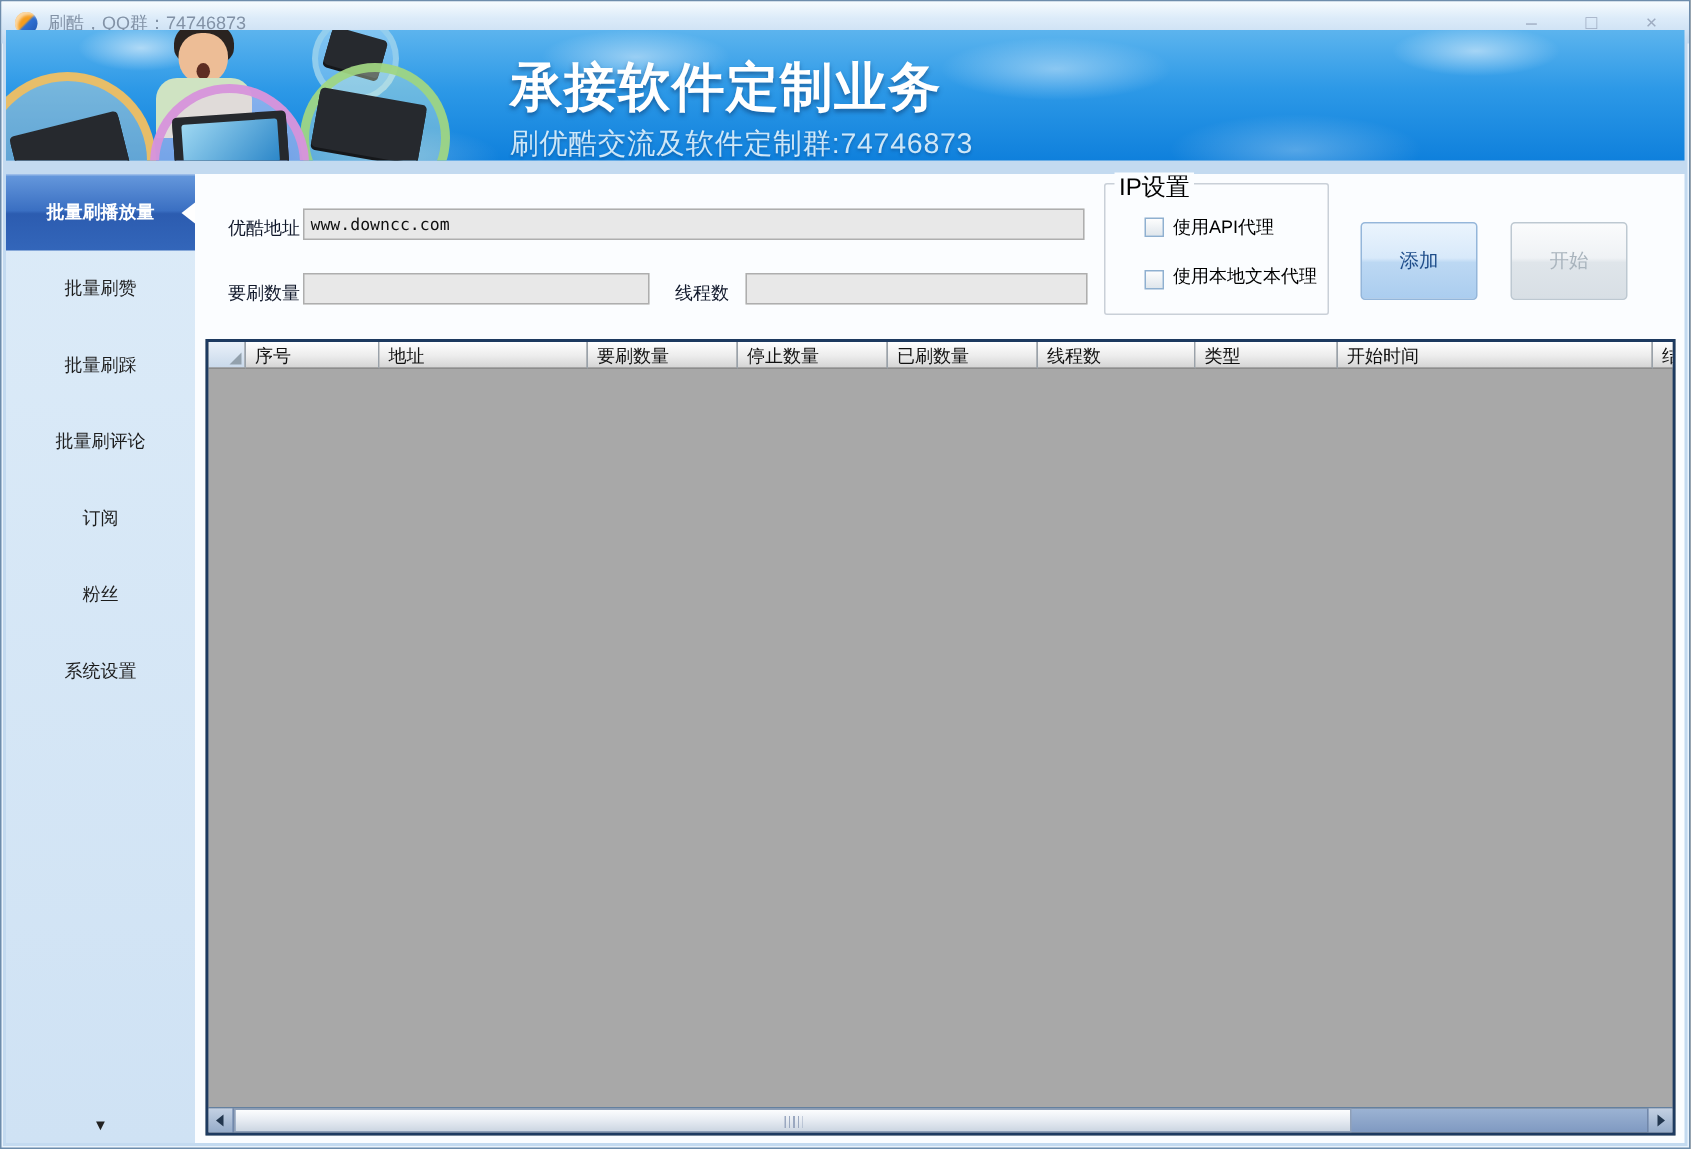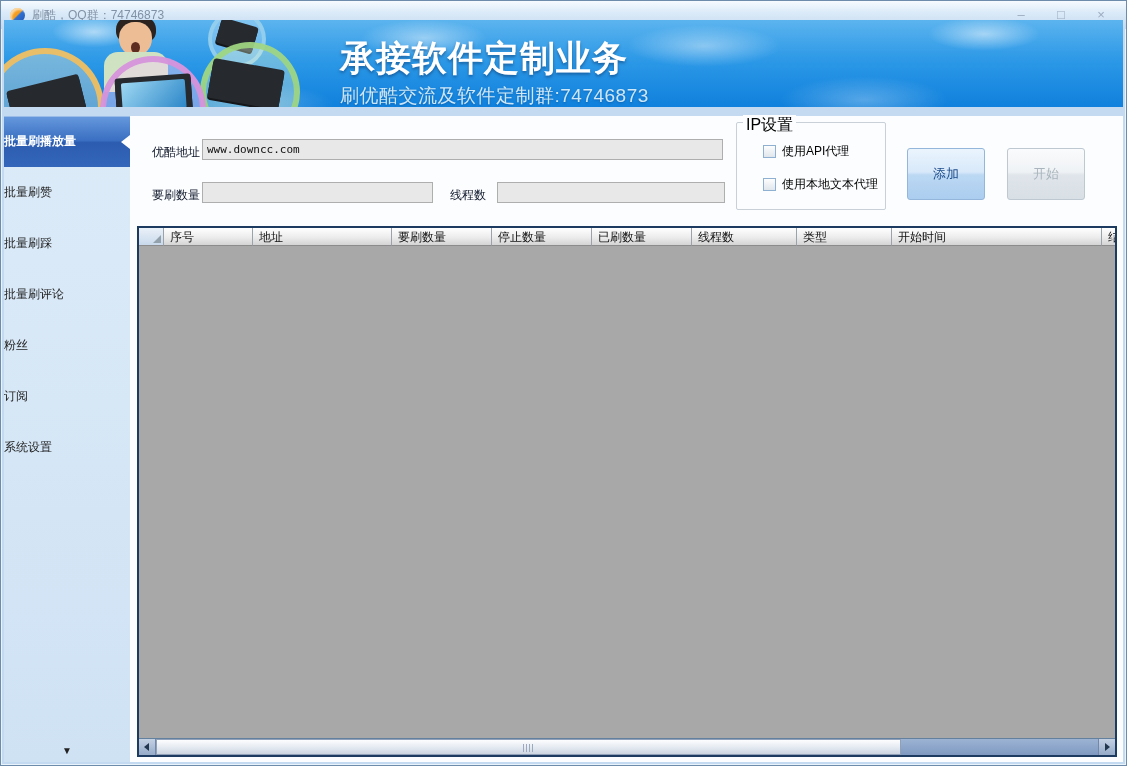--- a/index.html
+++ b/index.html
@@ -63,21 +63,21 @@
     font-size:35px; color:#ffffff; letter-spacing:1px;
     text-shadow:0 2px 3px rgba(10,50,100,.5);
   }
   .banner-sub { font-size:19px; color:rgba(240,250,255,.85); margin-top:1px; letter-spacing:.5px; text-shadow:0 1px 2px rgba(10,50,100,.35); }
   
   .sidebar {
     position:absolute; left:4px; top:116px; width:126px; height:646px;
     background:linear-gradient(180deg,#dcebf8 0%,#cfe2f4 100%);
   }
   .side-item {
-    height:51px; line-height:51px; text-align:left;
+    height:51px; line-height:51px; text-align:center;
     font-size:12px; color:#1c1c1c; cursor:default; position:relative;
   }
   .side-item.active {
     background:linear-gradient(180deg,#6699dd 0%,#3a6fc2 48%,#2c5cb0 52%,#3366ba 100%);
     color:#ffffff; font-weight:bold;
     box-shadow:inset 0 1px 0 rgba(255,255,255,.35);
   }
   .active-arrow {
     position:absolute; right:0; top:50%; margin-top:-7px;
     width:0; height:0; border-top:7px solid transparent; border-bottom:7px solid transparent;
@@ -200,22 +200,22 @@
   </div>
 
   <div class="sidebar">
     <div class="side-item active">
       <span>批量刷播放量</span>
       <span class="active-arrow"></span>
     </div>
     <div class="side-item"><span>批量刷赞</span></div>
     <div class="side-item"><span>批量刷踩</span></div>
     <div class="side-item"><span>批量刷评论</span></div>
+    <div class="side-item"><span>订阅</span></div>
     <div class="side-item"><span>粉丝</span></div>
-    <div class="side-item"><span>订阅</span></div>
     <div class="side-item"><span>系统设置</span></div>
     <div class="side-more">▼</div>
   </div>
 
   <div class="content">
 
     <span class="fld-label" style="left:22px; top:28px;">优酷地址</span>
     <input class="fld-input" style="left: 72px; top: 23px; width: 521px;" value="www.downcc.com">
 
     <span class="fld-label" style="left:22px; top:71px;">要刷数量</span>
@@ -223,21 +223,21 @@
 
     <span class="fld-label" style="left:320px; top:71px;">线程数</span>
     <input class="fld-input" style="left: 367px; top: 66px; width: 228px;" value="">
 
     <div class="ip-group">
       <span class="ip-legend">IP设置</span>
       <div class="chk-row" style="top:20px;">
         <span class="chk-box"></span>
         <span class="chk-label">使用API代理</span>
       </div>
-      <div class="chk-row" style="top:53px;">
+      <div class="chk-row" style="top:53px;align-items:flex-end;">
         <span class="chk-box"></span>
         <span class="chk-label">使用本地文本代理</span>
       </div>
     </div>
 
     <div class="btn btn-add">添加</div>
     <div class="btn btn-start">开始</div>
 
     <div class="grid">
       <div class="grid-header">

